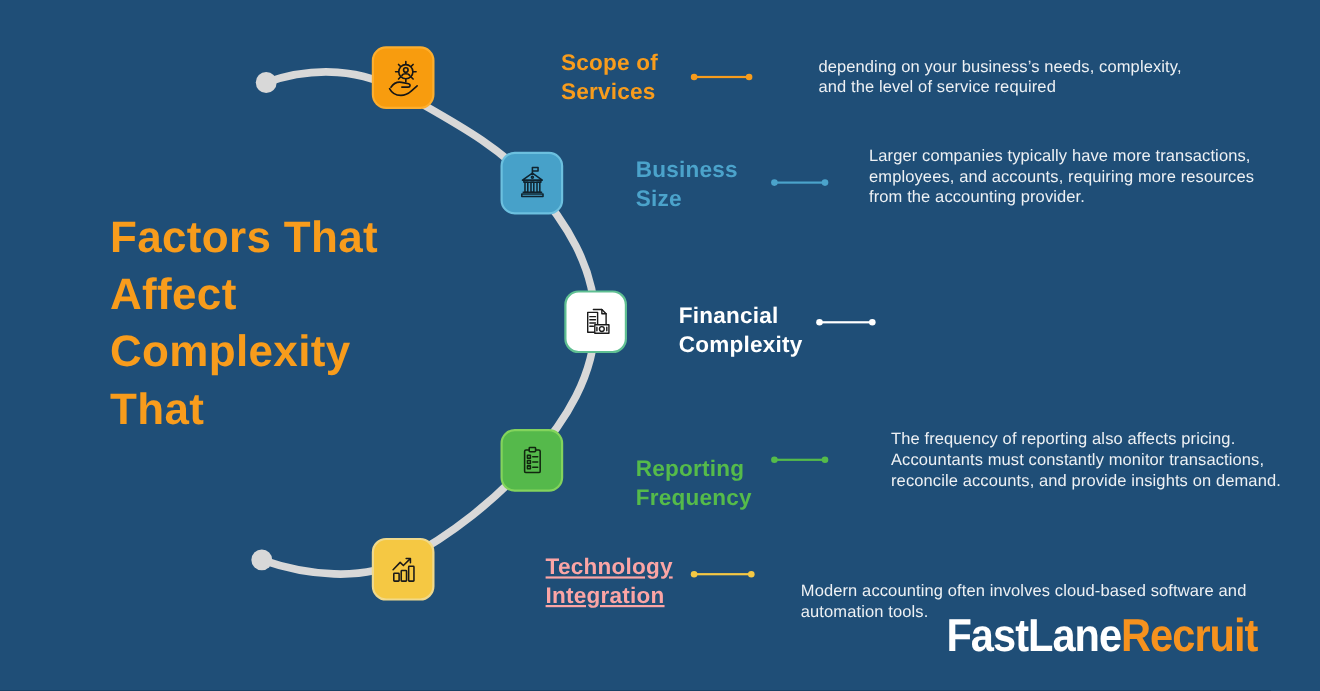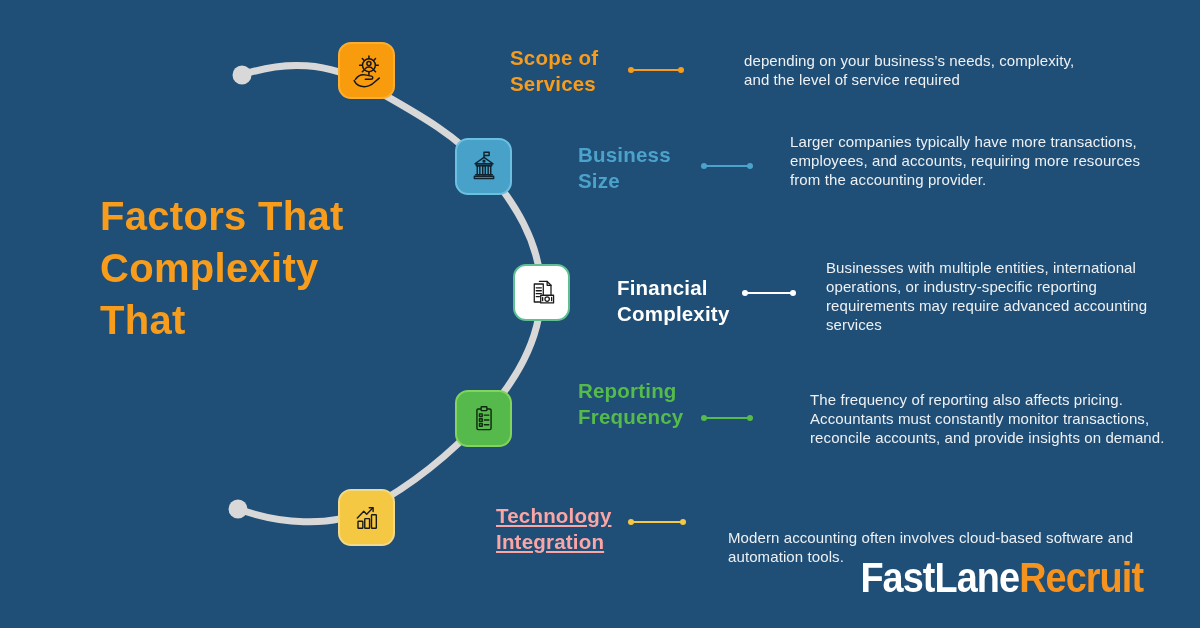--- a/index.html
+++ b/index.html
@@ -27,21 +27,21 @@
   .t3{left:513px;top:264px;border-color:#5fbf92;}
   .t4{left:455px;top:390px;border-color:#83d45c;}
   .t5{left:338px;top:489px;border-color:#f0d98b;}
   
   .flabel{
     position:absolute;font-size:20.5px;font-weight:700;line-height:26px;letter-spacing:.2px;
   }
   .l1{left:510px;top:45px;width:96px;}
   .l2{left:578px;top:142px;width:100px;}
   .l3{left:617px;top:275px;width:126px;}
-  .l4{left:578px;top:378px;width:120px;}
+  .l4{left:578px;top:414px;width:120px;}
   .l5{left:496px;top:503px;width:130px;}
   
   .connector{position:absolute;height:2px;}
   .connector::before,.connector::after{
     content:"";position:absolute;top:-2px;width:6px;height:6px;border-radius:50%;background:inherit;
   }
   .connector::before{left:-2px;}
   .connector::after{right:-2px;}
   .c1{left:630px;top:69px;width:52px;}
   .c2{left:703px;top:165px;width:48px;}
@@ -70,20 +70,21 @@
 <div class="canvas" style="background: rgb(31, 78, 119);">
 
   <svg class="arc" width="1200" height="628">
     <path d="M 242 75 C 285 60, 330 62, 367 85 C 410 110, 452 131, 483 166 C 514 201, 541 243, 541 292 C 541 341, 514 383, 483 418 C 452 453, 410 487, 367 509 C 330 529, 278 523, 238 509" fill="none" stroke="#D8D8D8" stroke-width="7" stroke-linecap="round"></path>
     <circle cx="242" cy="75" r="9.5" fill="#D8D8D8"></circle>
     <circle cx="238" cy="509" r="9.5" fill="#D8D8D8"></circle>
   </svg>
 
   <div class="title" style="color: rgb(248, 156, 28); margin-left: 36px;">
     <div>Factors That</div>
+    <div>Affect</div>
     <div>Complexity</div>
     <div>That</div>
   </div>
 
   <div class="tile t1" style="background: rgb(248, 156, 14);">
     <svg width="36" height="36" viewBox="0 0 56 56" fill="none" stroke="#161616" stroke-width="2.3" stroke-linecap="round" stroke-linejoin="round">
       <circle cx="31" cy="19" r="10"></circle>
       <path d="M41.5 19 h4 M38.4 26.4 l2.9 2.9 M31 29.5 v4 M23.6 26.4 l-2.9 2.9 M20.5 19 h-4 M23.6 11.6 l-2.9 -2.9 M31 8.5 v-4 M38.4 11.6 l2.9 -2.9"></path>
       <circle cx="31" cy="16.5" r="3.2"></circle>
       <path d="M25.5 24.5 c1.5 -3.5 9.5 -3.5 11 0"></path>
@@ -148,21 +149,20 @@
   <div class="flabel l5" style="color: #fca5a5; text-decoration: underline;">Technology Integration</div>
 
   <div class="connector c1" style="background: rgb(248, 156, 28);"></div>
   <div class="connector c2" style="background: rgb(75, 163, 203);"></div>
   <div class="connector c3" style="background: rgb(255, 255, 255);"></div>
   <div class="connector c4" style="background: rgb(85, 187, 74);"></div>
   <div class="connector c5" style="background: rgb(245, 200, 67);"></div>
 
   <div class="desc d1">depending on your business’s needs, complexity, and the level of service required</div>
   <div class="desc d2">Larger companies typically have more transactions, employees, and accounts, requiring more resources from the accounting provider.</div>
-  <div class="desc d3">Businesses with multiple entities, international operations, or industry-specific reporting requirements may require advanced accounting services</div>
   <div class="desc d4">The frequency of reporting also affects pricing. Accountants must constantly monitor transactions, reconcile accounts, and provide insights on demand.</div>
   <div class="desc d5">Modern accounting often involves cloud-based software and automation tools.</div>
 
   <div class="logo">
     <span style="color: rgb(255, 255, 255);">FastLane</span><span style="color: rgb(246, 146, 30);">Recruit</span>
   </div>
 
 </div>
 
 </body></html>

